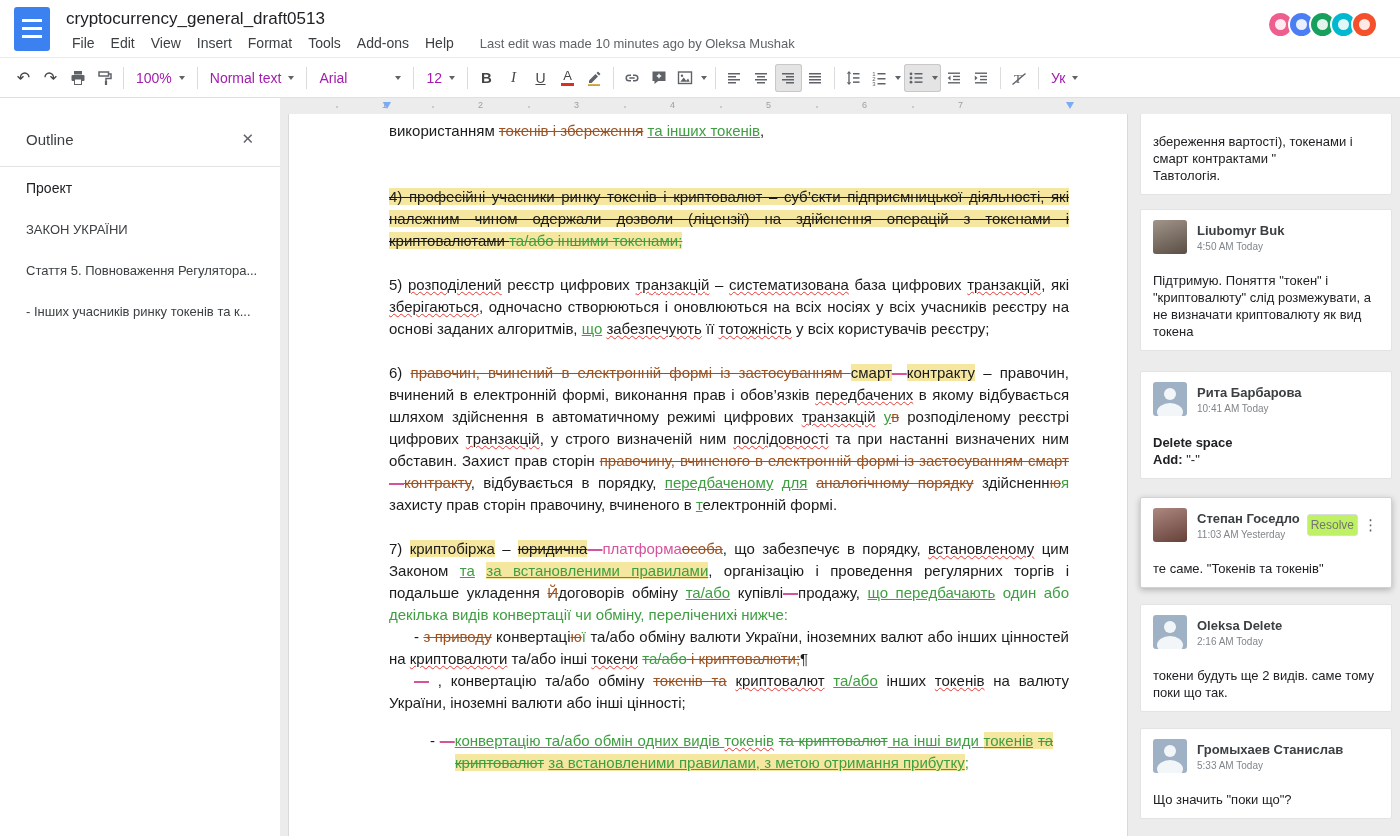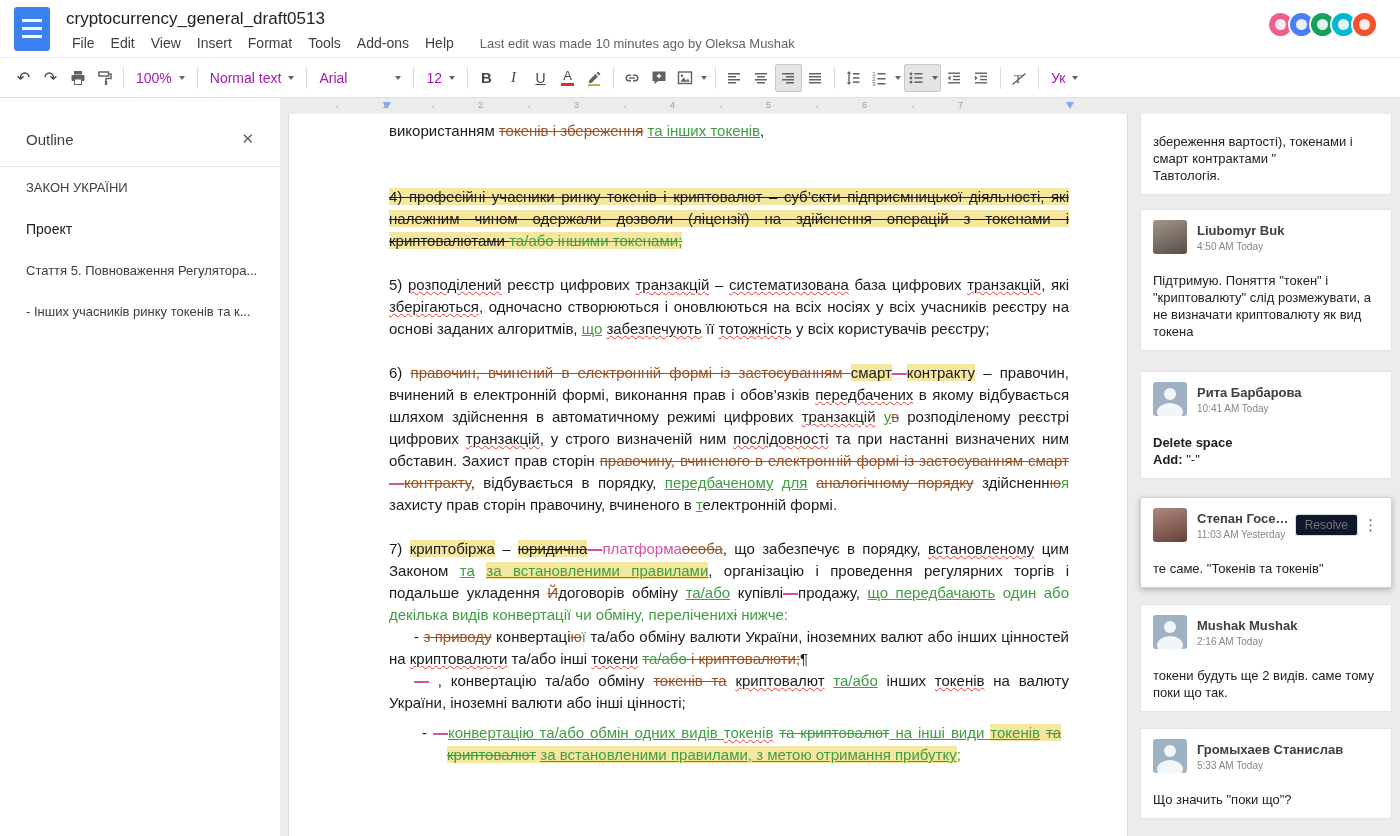--- a/index.html
+++ b/index.html
@@ -49,21 +49,21 @@
 .ruler-num{position:absolute;top:2px;font-size:9px;color:#9aa0a6}
 .ruler-dot{position:absolute;top:8px;width:2px;height:2px;background:#bdc1c6;border-radius:50%}
 .imark{position:absolute;top:4px;width:0;height:0;border-left:4px solid transparent;border-right:4px solid transparent;border-top:7px solid #7baaf7;cursor:pointer}
 
 .page{width:840px;flex:none;margin:16px 0 0 8px;background:#fff;border-left:1px solid #d9d9d9;border-right:1px solid #d9d9d9;padding:6px 58px 0 100px;overflow:hidden;cursor:text}
 .doc{font-size:15px;line-height:22px;color:#1b1b1b}
 .para{margin:0 0 22px;text-align:justify}
 .para.gap2{margin-bottom:44px}
 .para.tight{margin-bottom:0}
 .para.b{margin:0;text-indent:25px}
-.para.bh{margin:8px;padding-left:50px;text-indent:-25px}
+.para.bh{margin:16px;padding-left:50px;text-indent:-25px}
 
 
 .r-st{text-decoration-line:line-through}
 .r-u{text-decoration-line:underline}
 .r-sp{text-decoration-line:underline;text-decoration-style:wavy;text-decoration-color:#e53935;text-decoration-thickness:1px}
 .r-g{color:#3f9e42}
 .r-p{color:#d5529c}
 .r-m{color:#9c5221}
 .r-hl{background:#f6e7a0}
 .r-b{font-weight:bold}
@@ -74,21 +74,21 @@
 .comment-card.active{box-shadow:0 2px 6px rgba(0,0,0,.25);border-color:#d2d2d2}
 .c-head{display:flex;align-items:center}
 .c-avatar{width:34px;height:34px;border-radius:3px;flex:none;position:relative;overflow:hidden}
 .c-avatar.person::before{content:"";position:absolute;top:6px;left:11px;width:12px;height:12px;border-radius:50%;background:#f3f6f9}
 .c-avatar.person::after{content:"";position:absolute;top:21px;left:4px;width:26px;height:18px;border-radius:50%;background:#f3f6f9}
 .c-avatar.photo::after{content:"";position:absolute;inset:0;background:linear-gradient(160deg,rgba(255,255,255,.28),rgba(0,0,0,.28))}
 .c-meta{margin-left:10px;flex:1;min-width:0}
 .c-name{font-size:13px;font-weight:bold;color:#3c4043;white-space:nowrap;overflow:hidden;text-overflow:ellipsis}
 .c-time{font-size:10px;color:#80868b;margin-top:3px}
 .c-actions{display:flex;align-items:center;flex:none;margin-left:4px}
-.resolve-btn{font-size:12px;color:#757575;background:#0f172a;border:1px solid #dadce0;border-radius:3px;padding:3px 9px;cursor:pointer;font-family:"Liberation Sans",sans-serif}
+.resolve-btn{font-size:12px;color:#757575;background:#bef264;border:1px solid #dadce0;border-radius:3px;padding:3px 3px;cursor:pointer;font-family:"Liberation Sans",sans-serif}
 .kebab{color:#5f6368;font-size:15px;padding:0 1px 0 5px;cursor:pointer}
 .c-body{font-size:13px;line-height:17px;color:#202124;margin-top:18px;overflow-wrap:break-word}
 </style>
 </head>
 <body>
 
 <div class="app">
 
   <header class="header">
     <div class="logo"></div>
@@ -295,22 +295,22 @@
 
   <div class="main">
 
     <aside class="sidebar">
       <div class="outline-head">
         <span class="outline-title">Outline</span>
         <span class="outline-close">✕</span>
       </div>
       <div class="outline-divider"></div>
       <nav class="outline-list">
+          <div class="outline-item first">Проект</div>
           <div class="outline-item">ЗАКОН УКРАЇНИ</div>
-          <div class="outline-item first">Проект</div>
           <div class="outline-item">Стаття 5. Повноваження Регулятора...</div>
           <div class="outline-item">- Інших учасників ринку токенів та к...</div>
         </nav>
     </aside>
 
     <section class="center">
       <div class="ruler">
           <span class="ruler-num" style="left: 102px;">1</span>
           <span class="ruler-dot" style="left: 56px;"></span>
           <span class="ruler-num" style="left: 198px;">2</span>
@@ -375,21 +375,21 @@
                 <button class="resolve-btn">Resolve</button>
                 <span class="kebab">⋮</span>
               </div>
             </div>
             <div class="c-body"><span>те саме. "Токенів та токенів"</span></div>
           </div>
           <div class="comment-card" style="margin-top: 16px;">
             <div class="c-head">
               <div class="c-avatar person" style="background: rgb(159, 177, 196);"></div>
               <div class="c-meta">
-                <div class="c-name">Mushak Mushak</div>
+                <div class="c-name">Oleksa Delete</div>
                 <div class="c-time">2:16 AM Today</div>
               </div>
             </div>
             <div class="c-body"><span>токени будуть ще 2 видів. саме тому поки що так.</span></div>
           </div>
           <div class="comment-card" style="margin-top: 16px;">
             <div class="c-head">
               <div class="c-avatar person" style="background: rgb(159, 177, 196);"></div>
               <div class="c-meta">
                 <div class="c-name">Громыхаев Станислав</div>

